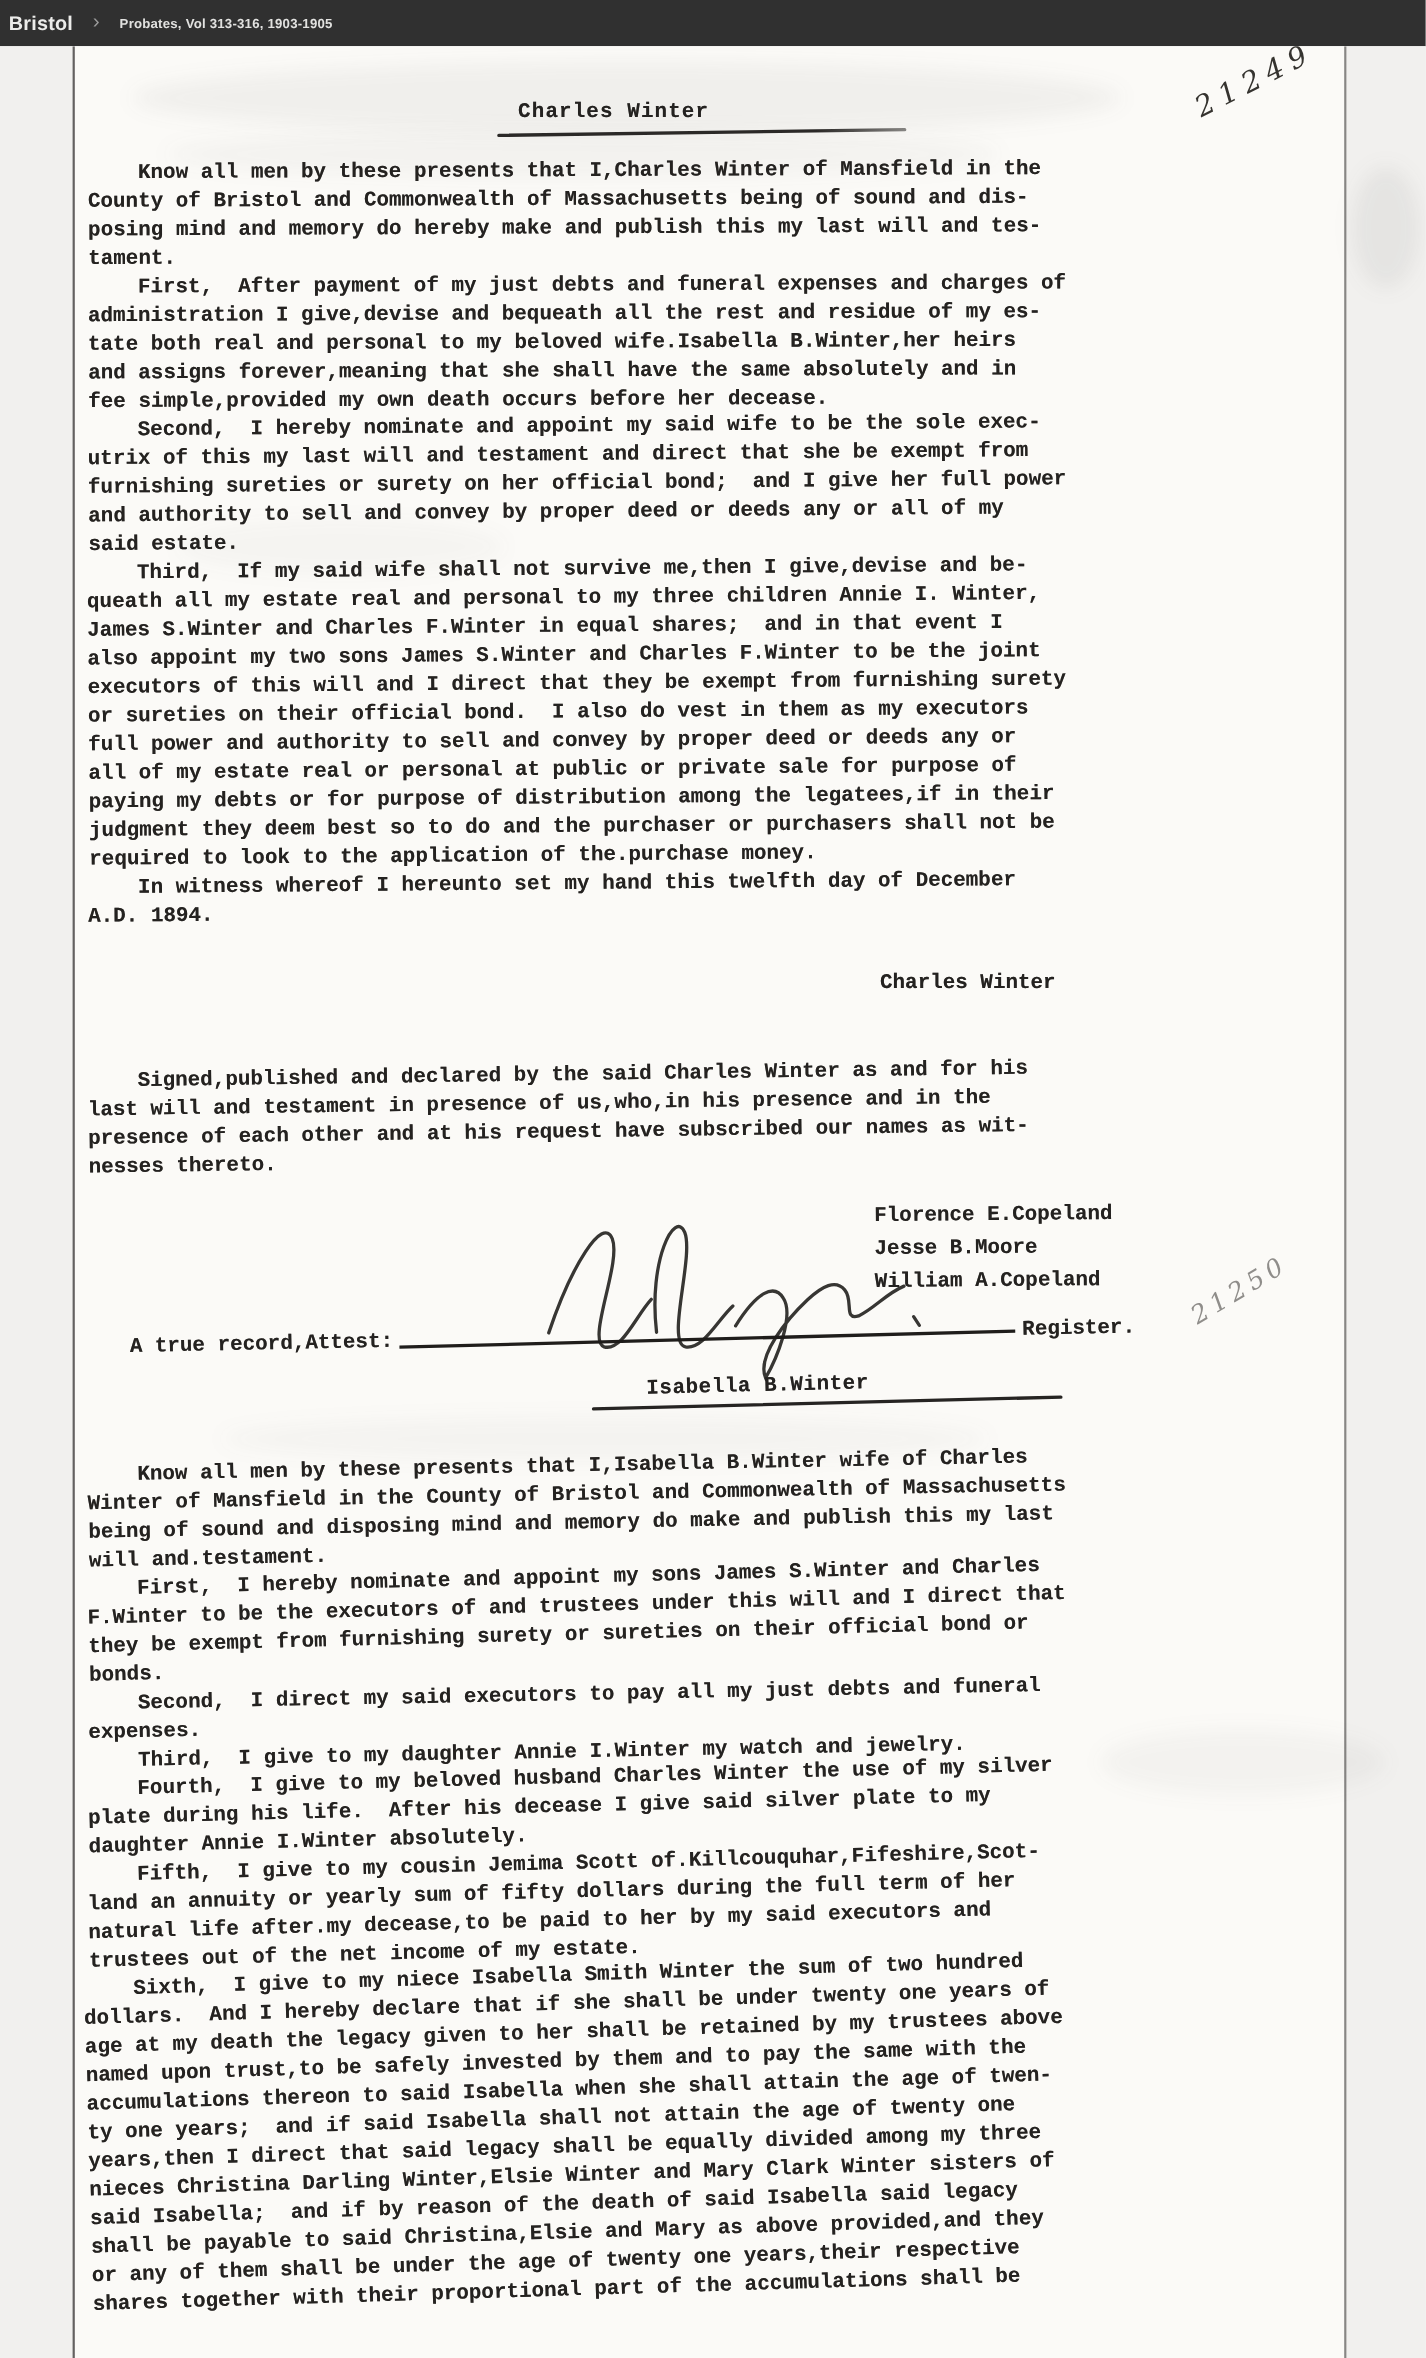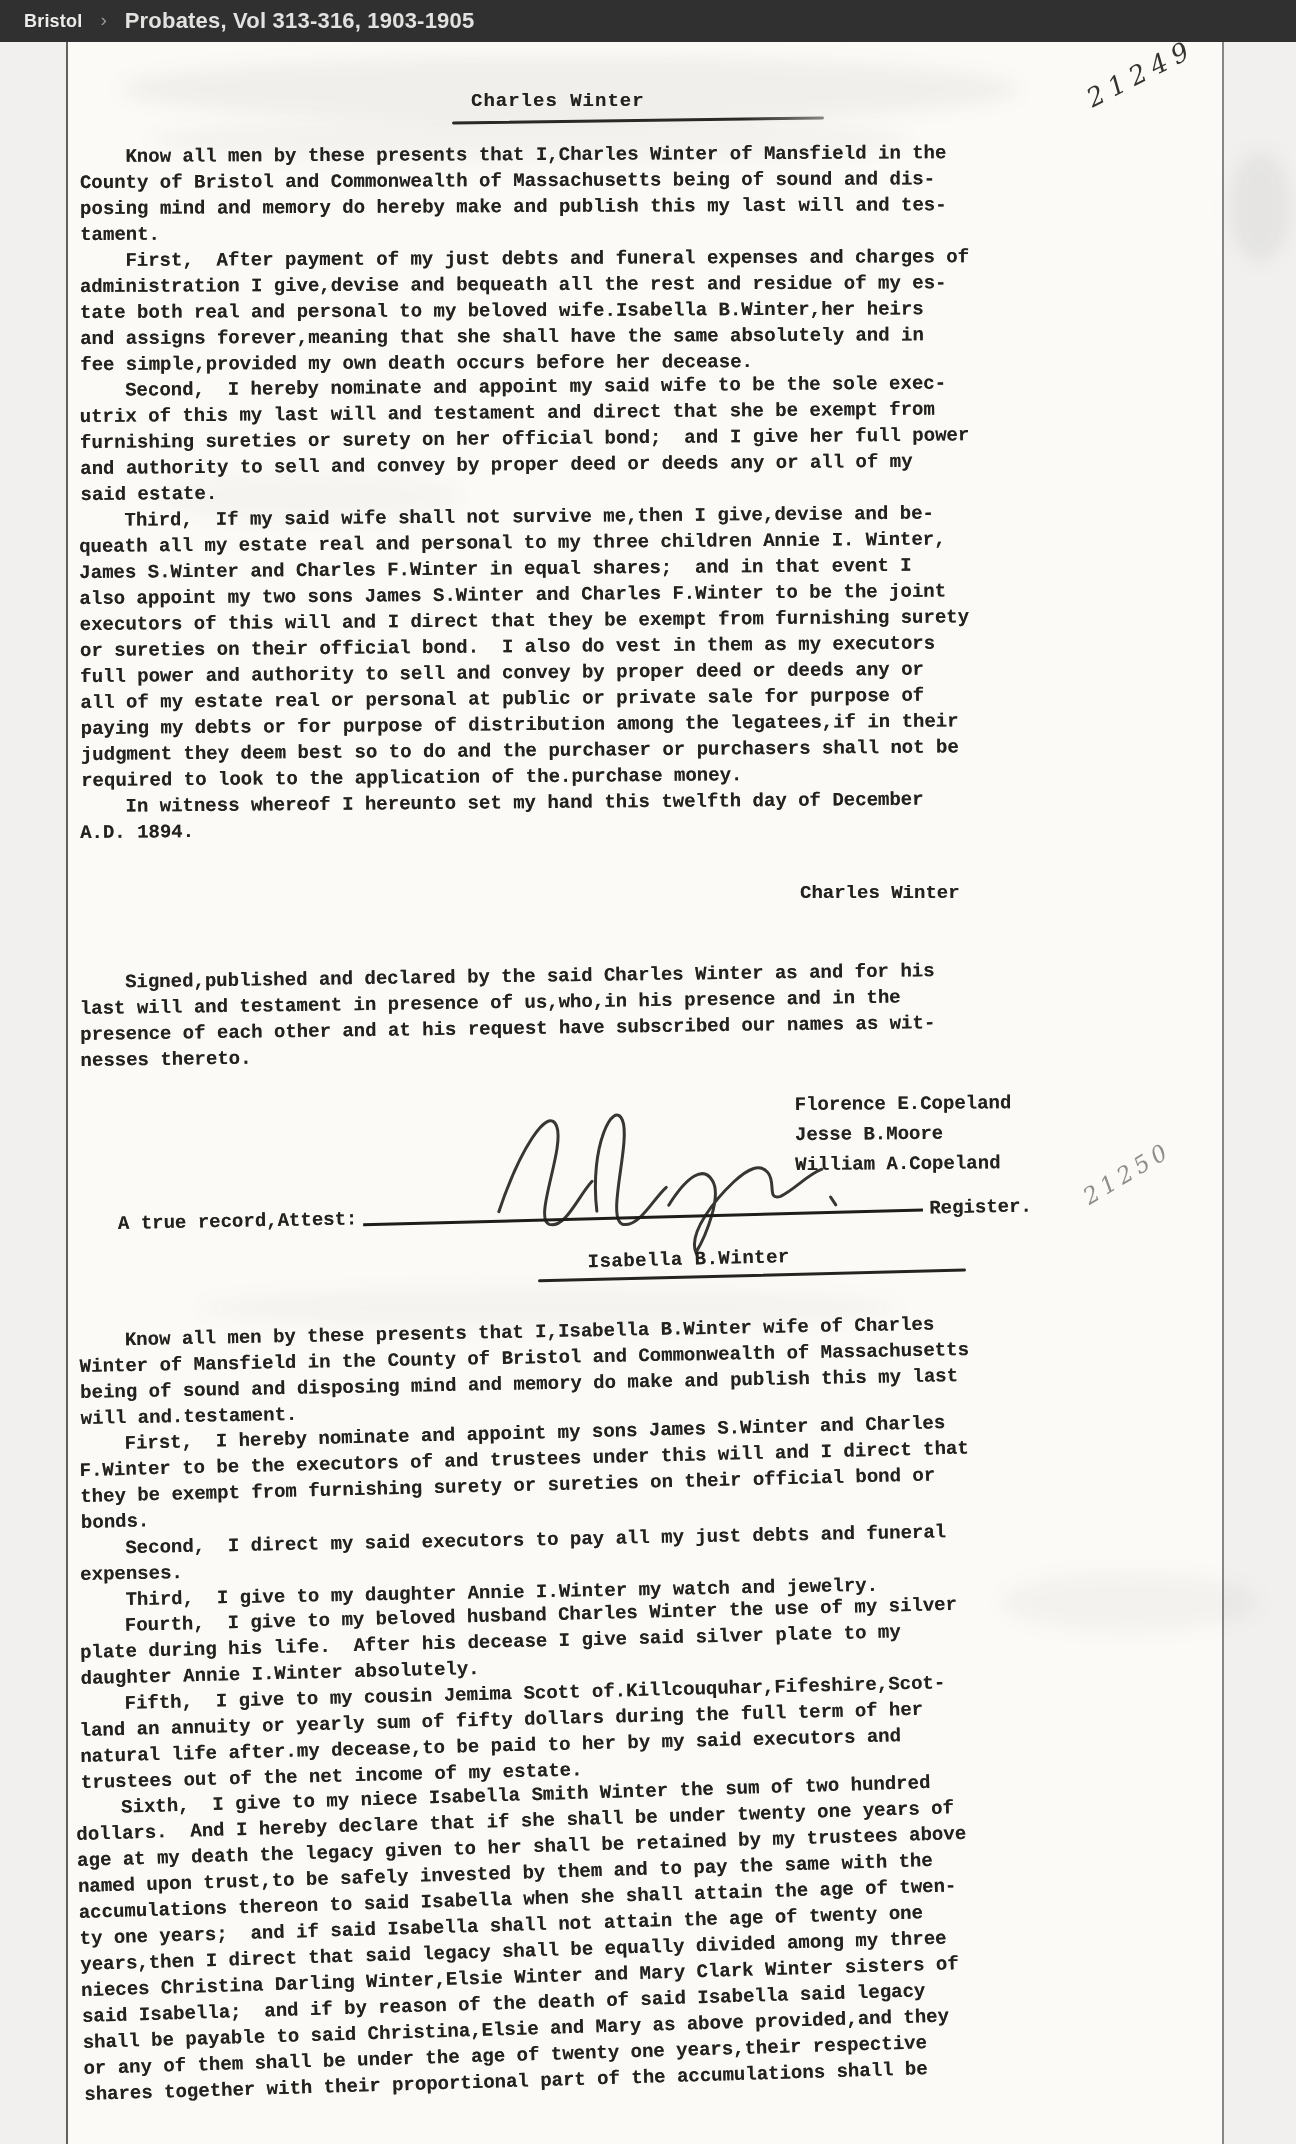--- a/index.html
+++ b/index.html
@@ -2,25 +2,25 @@
 <html style="--header-bg: #303030; --paper: #fbfaf7; --ink: #242220;"><head>
 <meta charset="utf-8">
 <style>
   html,body{margin:0;padding:0;width:1296px;height:2144px;overflow:hidden;background:#f3f2f0;}
   body{font-family:"Liberation Sans", sans-serif;}
 
   
   .topbar{
     position:absolute;left:0;top:0;width:1296px;height:42px;
     background:var(--header-bg,#303030);
-    display:flex;align-items:center;box-sizing:border-box;padding:0 24px;
+    display:flex;align-items:center;box-sizing:border-box;padding:0 8px;
   }
   .crumb-root{color:#eceor;color:#ececea;font-size:18px;font-weight:700;letter-spacing:.2px;cursor:pointer;}
   .crumb-sep{color:#9b9b9b;font-size:19px;margin:0 18px 2px 18px;font-weight:400;}
-  .crumb-current{color:#e2e2e0;font-size:22px;font-weight:700;letter-spacing:.2px;}
+  .crumb-current{color:#e2e2e0;font-size:12px;font-weight:700;letter-spacing:.2px;}
 
   
   .doc-area{
     position:absolute;left:0;top:42px;width:1296px;height:2102px;
     background:#f1f0ee;overflow:hidden;
   }
   .page-bg{
     position:absolute;left:66px;top:0;width:1158px;height:2102px;
     background:var(--paper,#fbfaf7);
   }

